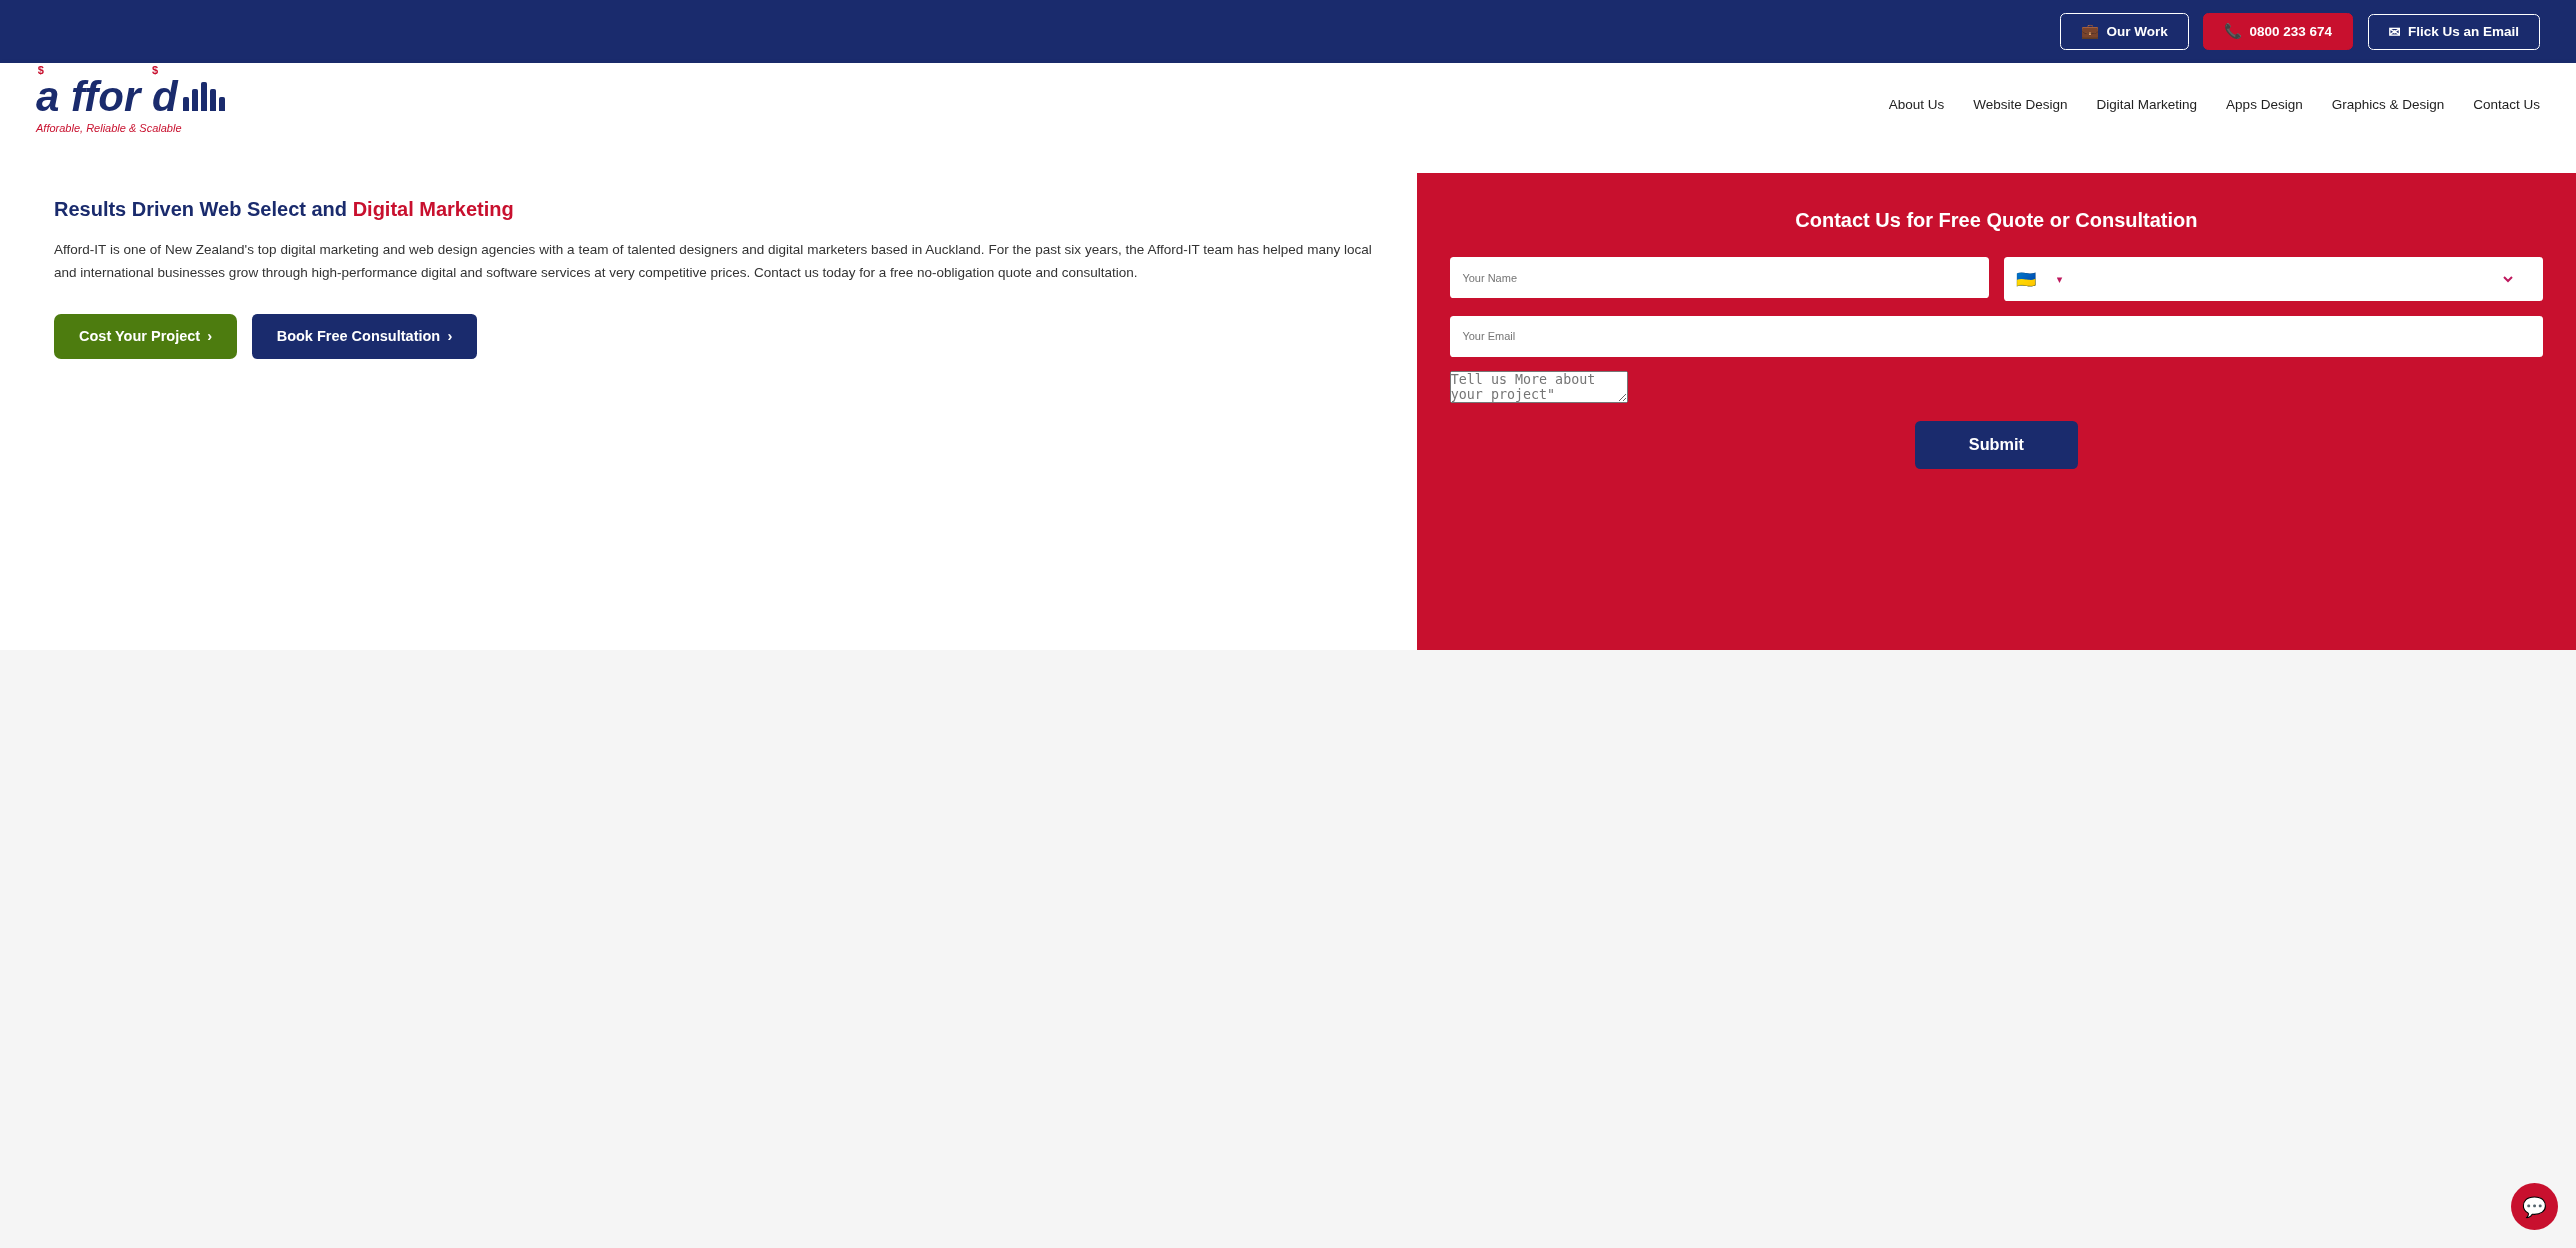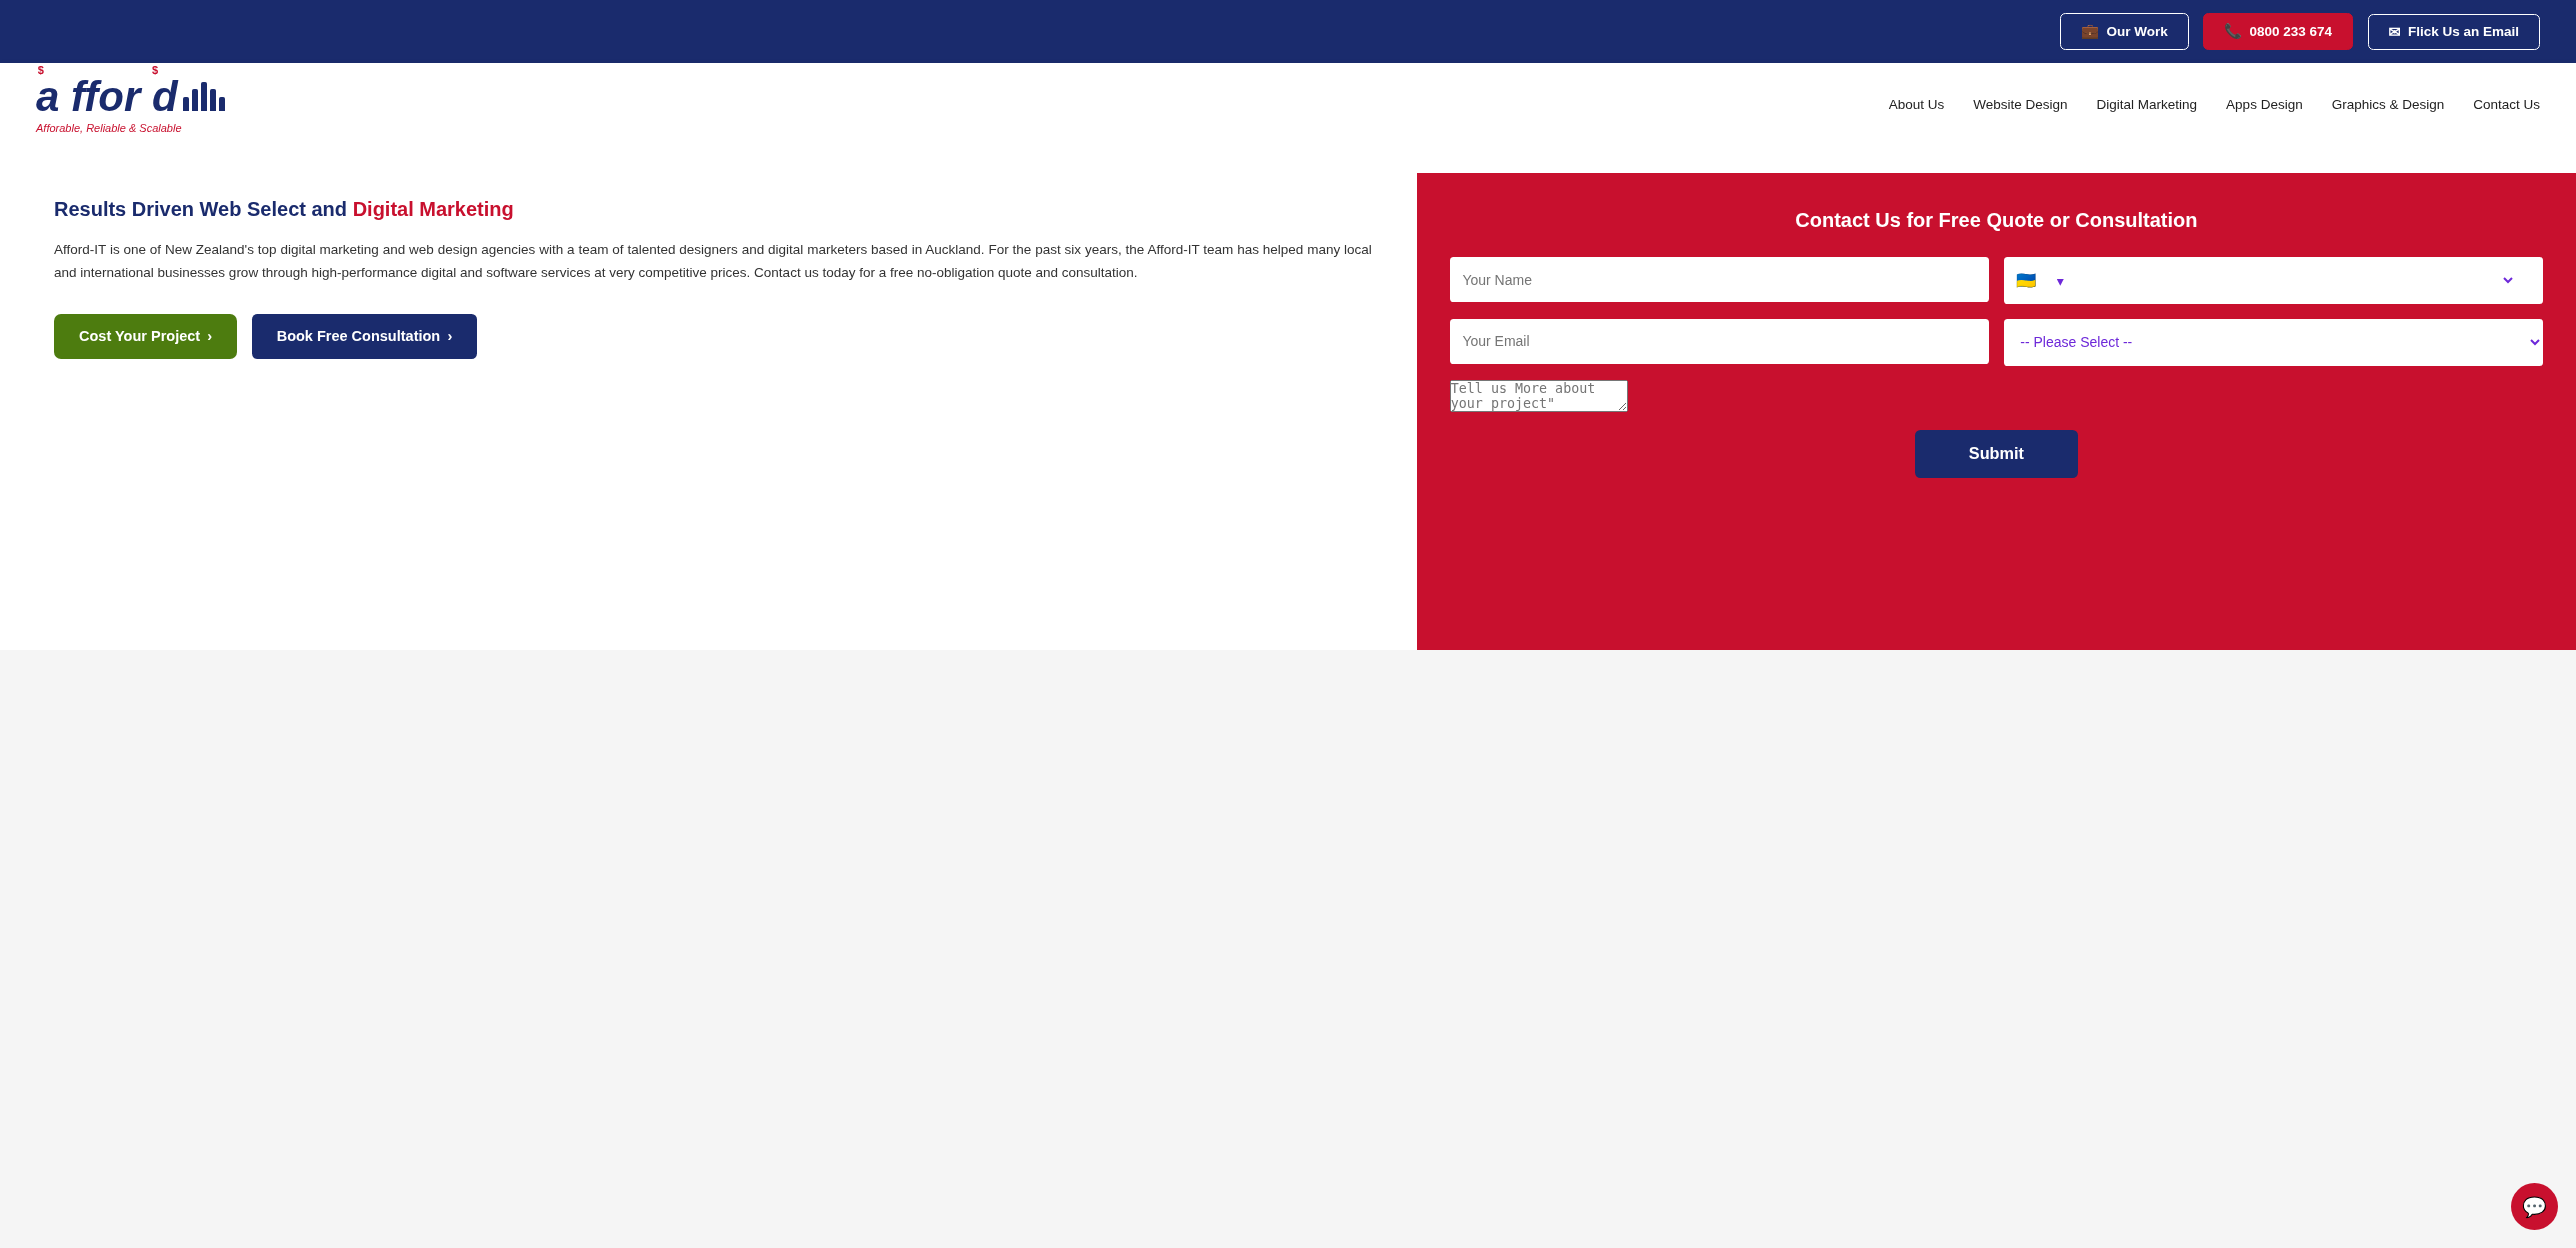--- a/index.html
+++ b/index.html
@@ -160,22 +160,22 @@
       display: flex;
       flex-direction: column;
     }
     .form-field input,
     .form-field select,
     .form-field textarea {
       width: 100%;
       padding: 14.5px 12.6px;
       border: none;
       border-radius: 3.6px;
-      font-size: 14px;
-      color: #6d28d9;
+      font-size: 11px;
+      color: #be185d;
       background: #fff;
       outline: none;
     }
     .phone-input-wrap {
       display: flex;
       align-items: center;
       background: #fff;
       border-radius: 3.6px;
       overflow: hidden;
       padding: 0 12.6px;
@@ -345,25 +345,20 @@
           </select>
           <input type="tel" placeholder="Telephone Number" style="">
         </div>
       </div>
     </div>
 
     <div class="form-row">
       <div class="form-field">
         <input type="email" placeholder="Your Email" style="">
       </div>
-      <div class="form-field">
-        <select>
-          <option>-- Please Select --</option>
-        </select>
-      </div>
     </div>
 
     <div class="form-full-row">
       <textarea placeholder="Tell us More about your project&quot;" style=""></textarea>
     </div>
 
     <div class="submit-wrap">
       <button class="btn-submit">
         <span>Submit</span>
       </button>

